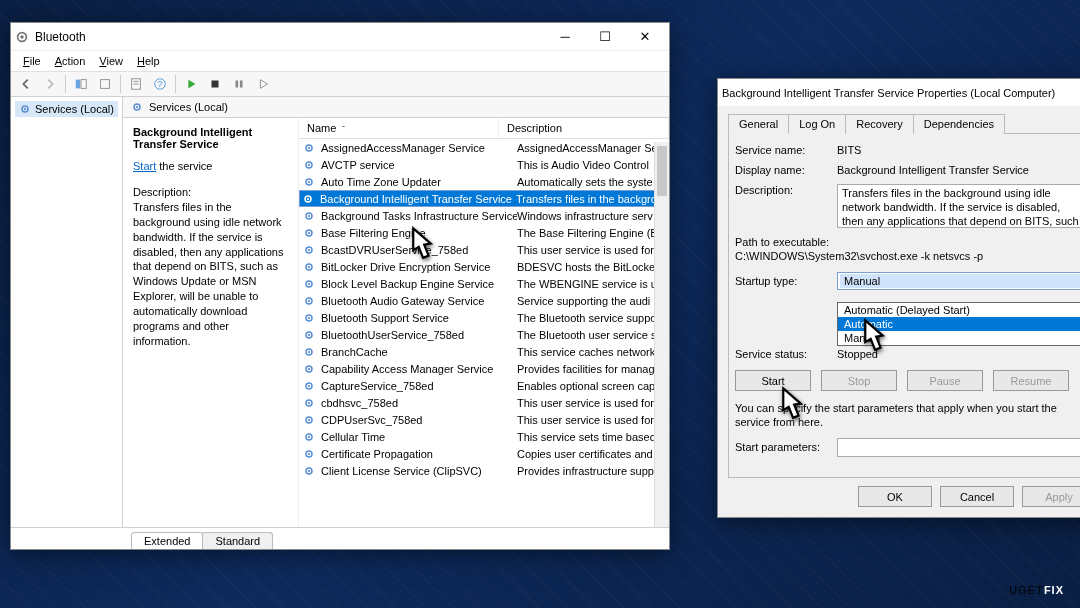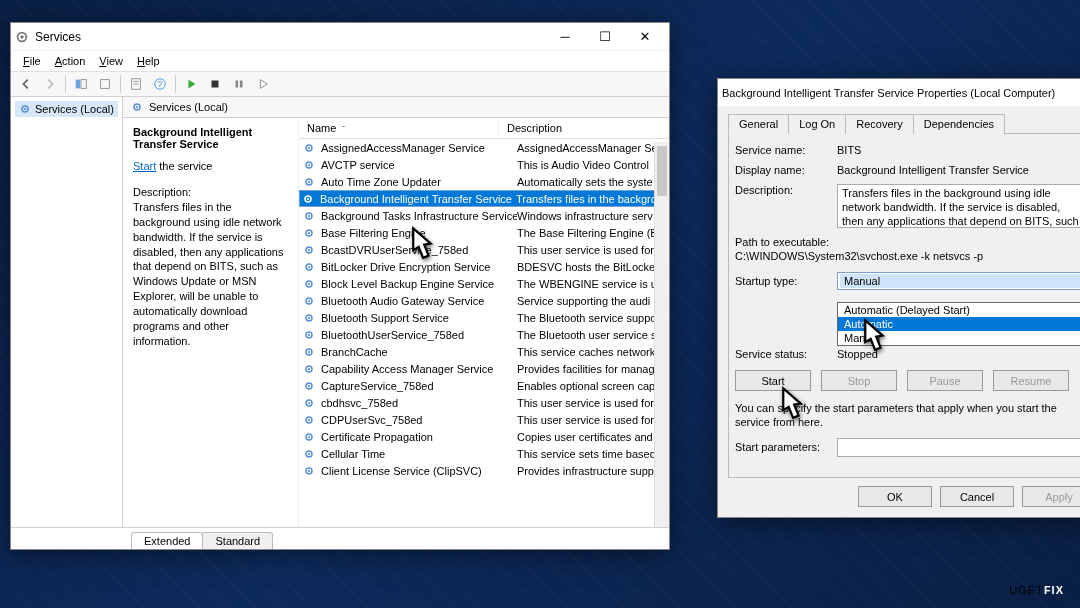--- a/index.html
+++ b/index.html
@@ -80,21 +80,21 @@
 <body>
 
 <div class="win" style="left:10px;top:22px;width:660px;height:528px">
   <div class="titlebar">
     <span class="ticon">
         <svg viewBox="0 0 16 16">
           <circle cx="8" cy="8" r="5" fill="none" stroke="#777" stroke-width="2"></circle>
           <circle cx="8" cy="8" r="2" fill="#777"></circle>
         </svg>
       </span>
-    <span class="title">Services</span>
+    <span class="title">Bluetooth</span>
     <div class="winbtns">
       <div class="winbtn">─</div>
       <div class="winbtn">☐</div>
       <div class="winbtn">✕</div>
     </div>
   </div>
   <div class="menubar">
     <span><u>F</u>ile</span>
     <span><u>A</u>ction</span>
     <span><u>V</u>iew</span>
@@ -364,32 +364,32 @@
                 <span class="n">CDPUserSvc_758ed</span>
                 <span class="d">This user service is used for</span>
               </div>
               <div class="row">
                 <span class="ic">
                   <svg width="12" height="12" viewBox="0 0 16 16">
                     <circle cx="8" cy="8" r="4" fill="none" stroke="#5a8fd6" stroke-width="2"></circle>
                     <circle cx="8" cy="8" r="1.5" fill="#5a8fd6"></circle>
                   </svg>
                 </span>
+                <span class="n">Cellular Time</span>
+                <span class="d">This service sets time based</span>
+              </div>
+              <div class="row">
+                <span class="ic">
+                  <svg width="12" height="12" viewBox="0 0 16 16">
+                    <circle cx="8" cy="8" r="4" fill="none" stroke="#5a8fd6" stroke-width="2"></circle>
+                    <circle cx="8" cy="8" r="1.5" fill="#5a8fd6"></circle>
+                  </svg>
+                </span>
                 <span class="n">Certificate Propagation</span>
                 <span class="d">Copies user certificates and</span>
-              </div>
-              <div class="row">
-                <span class="ic">
-                  <svg width="12" height="12" viewBox="0 0 16 16">
-                    <circle cx="8" cy="8" r="4" fill="none" stroke="#5a8fd6" stroke-width="2"></circle>
-                    <circle cx="8" cy="8" r="1.5" fill="#5a8fd6"></circle>
-                  </svg>
-                </span>
-                <span class="n">Cellular Time</span>
-                <span class="d">This service sets time based</span>
               </div>
               <div class="row">
                 <span class="ic">
                   <svg width="12" height="12" viewBox="0 0 16 16">
                     <circle cx="8" cy="8" r="4" fill="none" stroke="#5a8fd6" stroke-width="2"></circle>
                     <circle cx="8" cy="8" r="1.5" fill="#5a8fd6"></circle>
                   </svg>
                 </span>
                 <span class="n">Client License Service (ClipSVC)</span>
                 <span class="d">Provides infrastructure supp</span>

